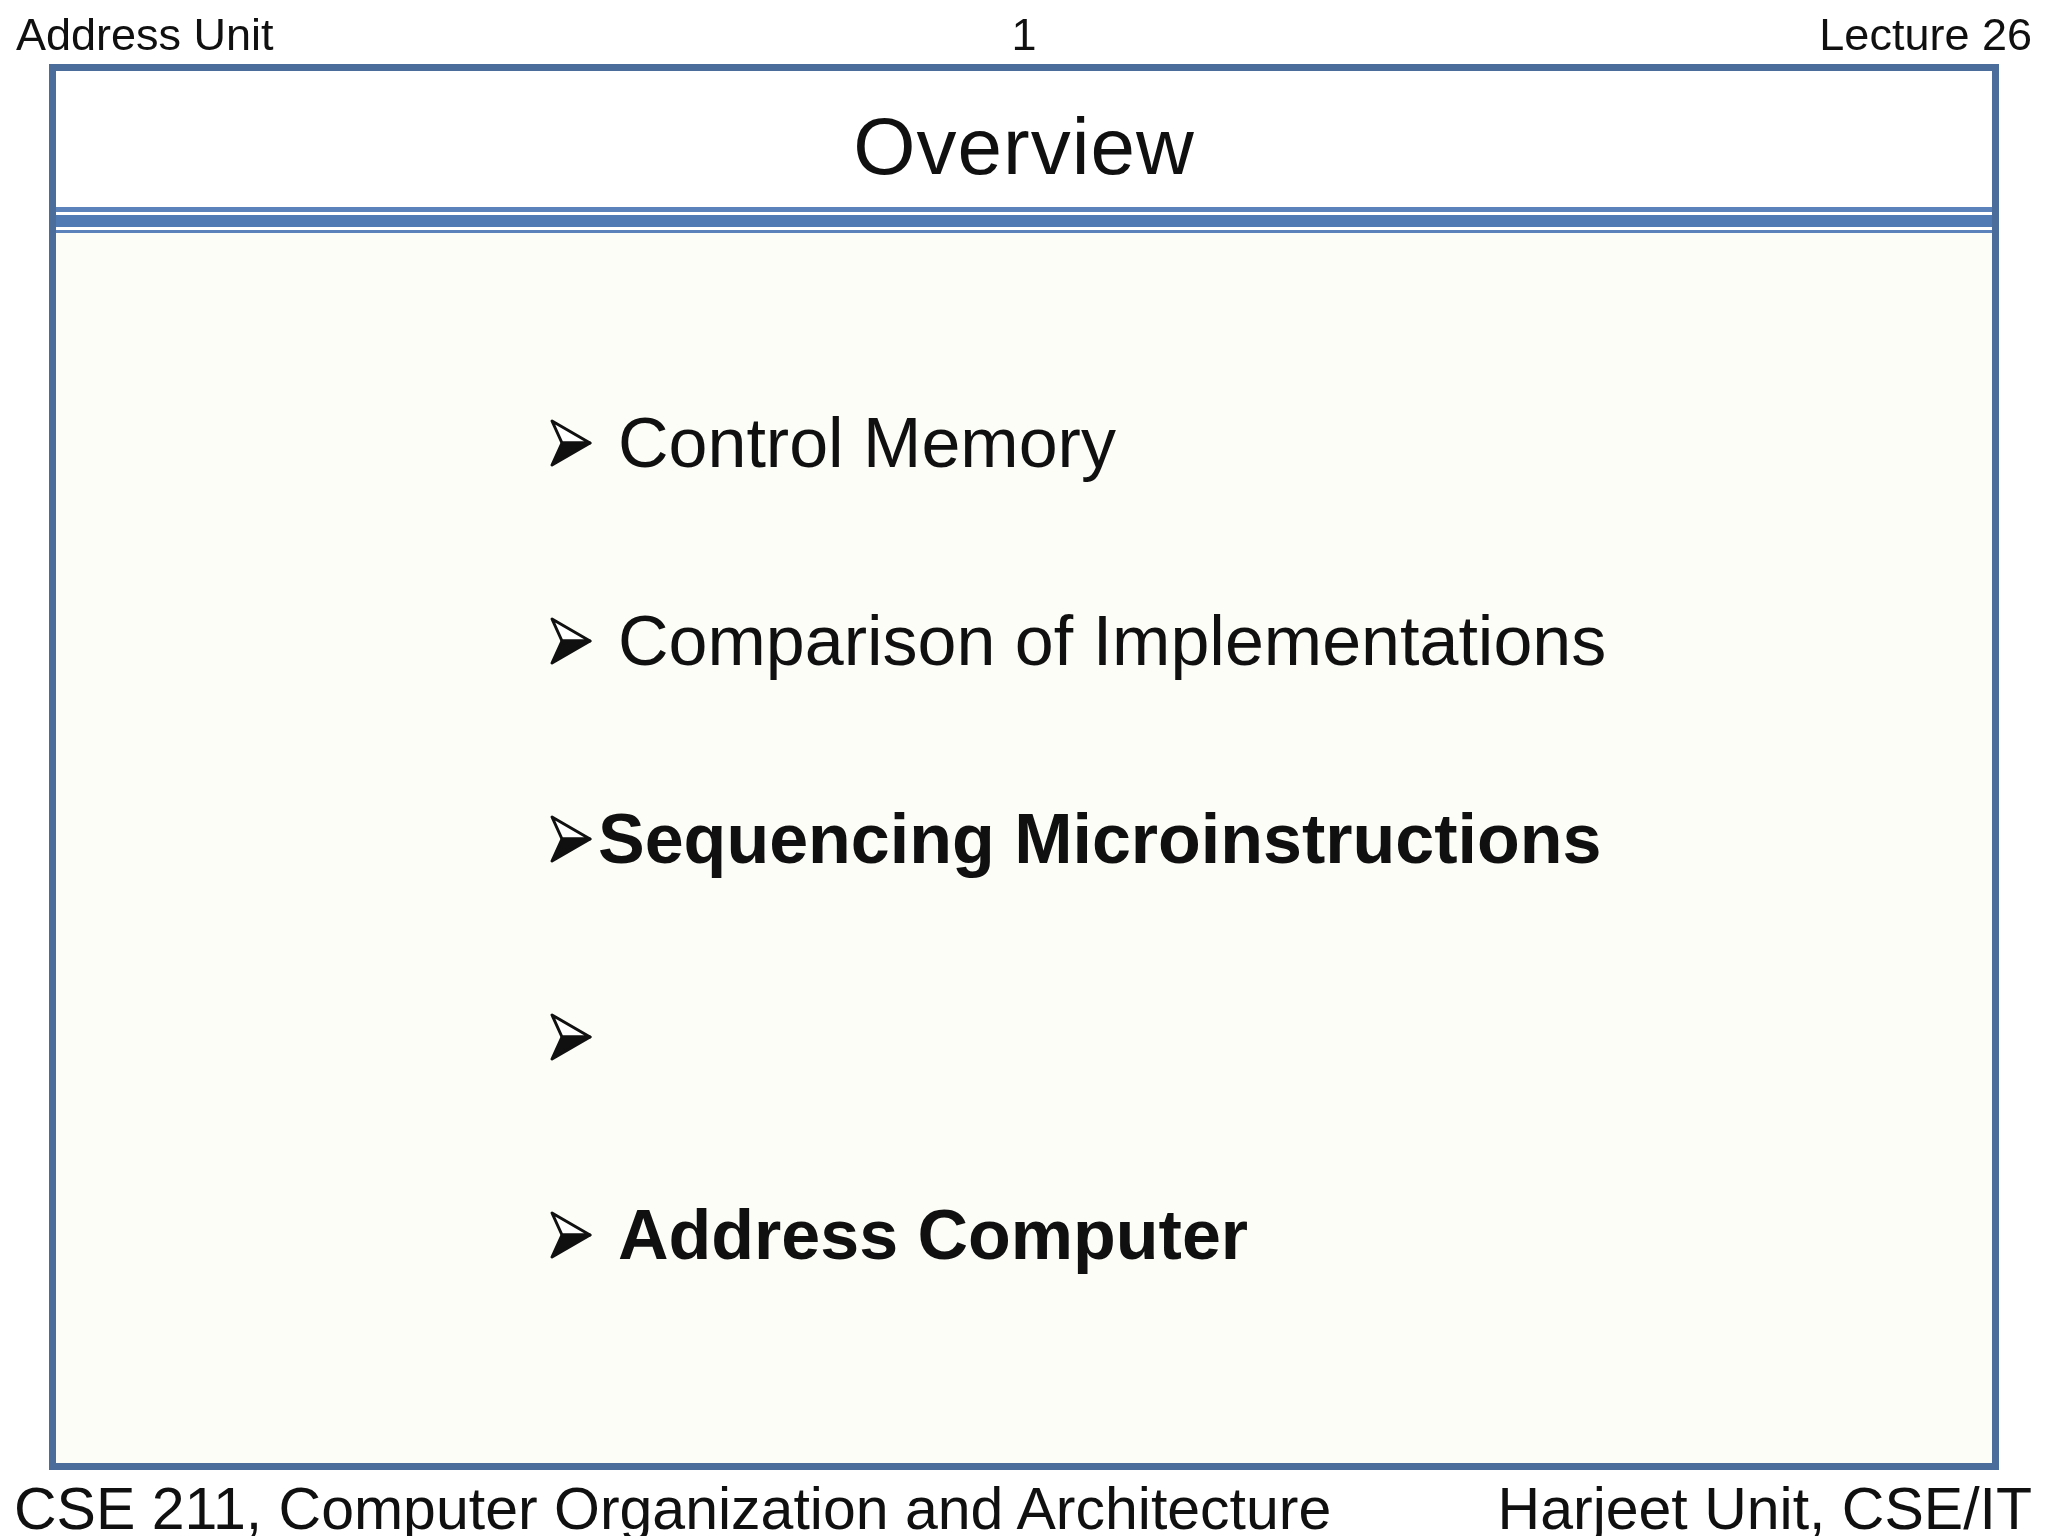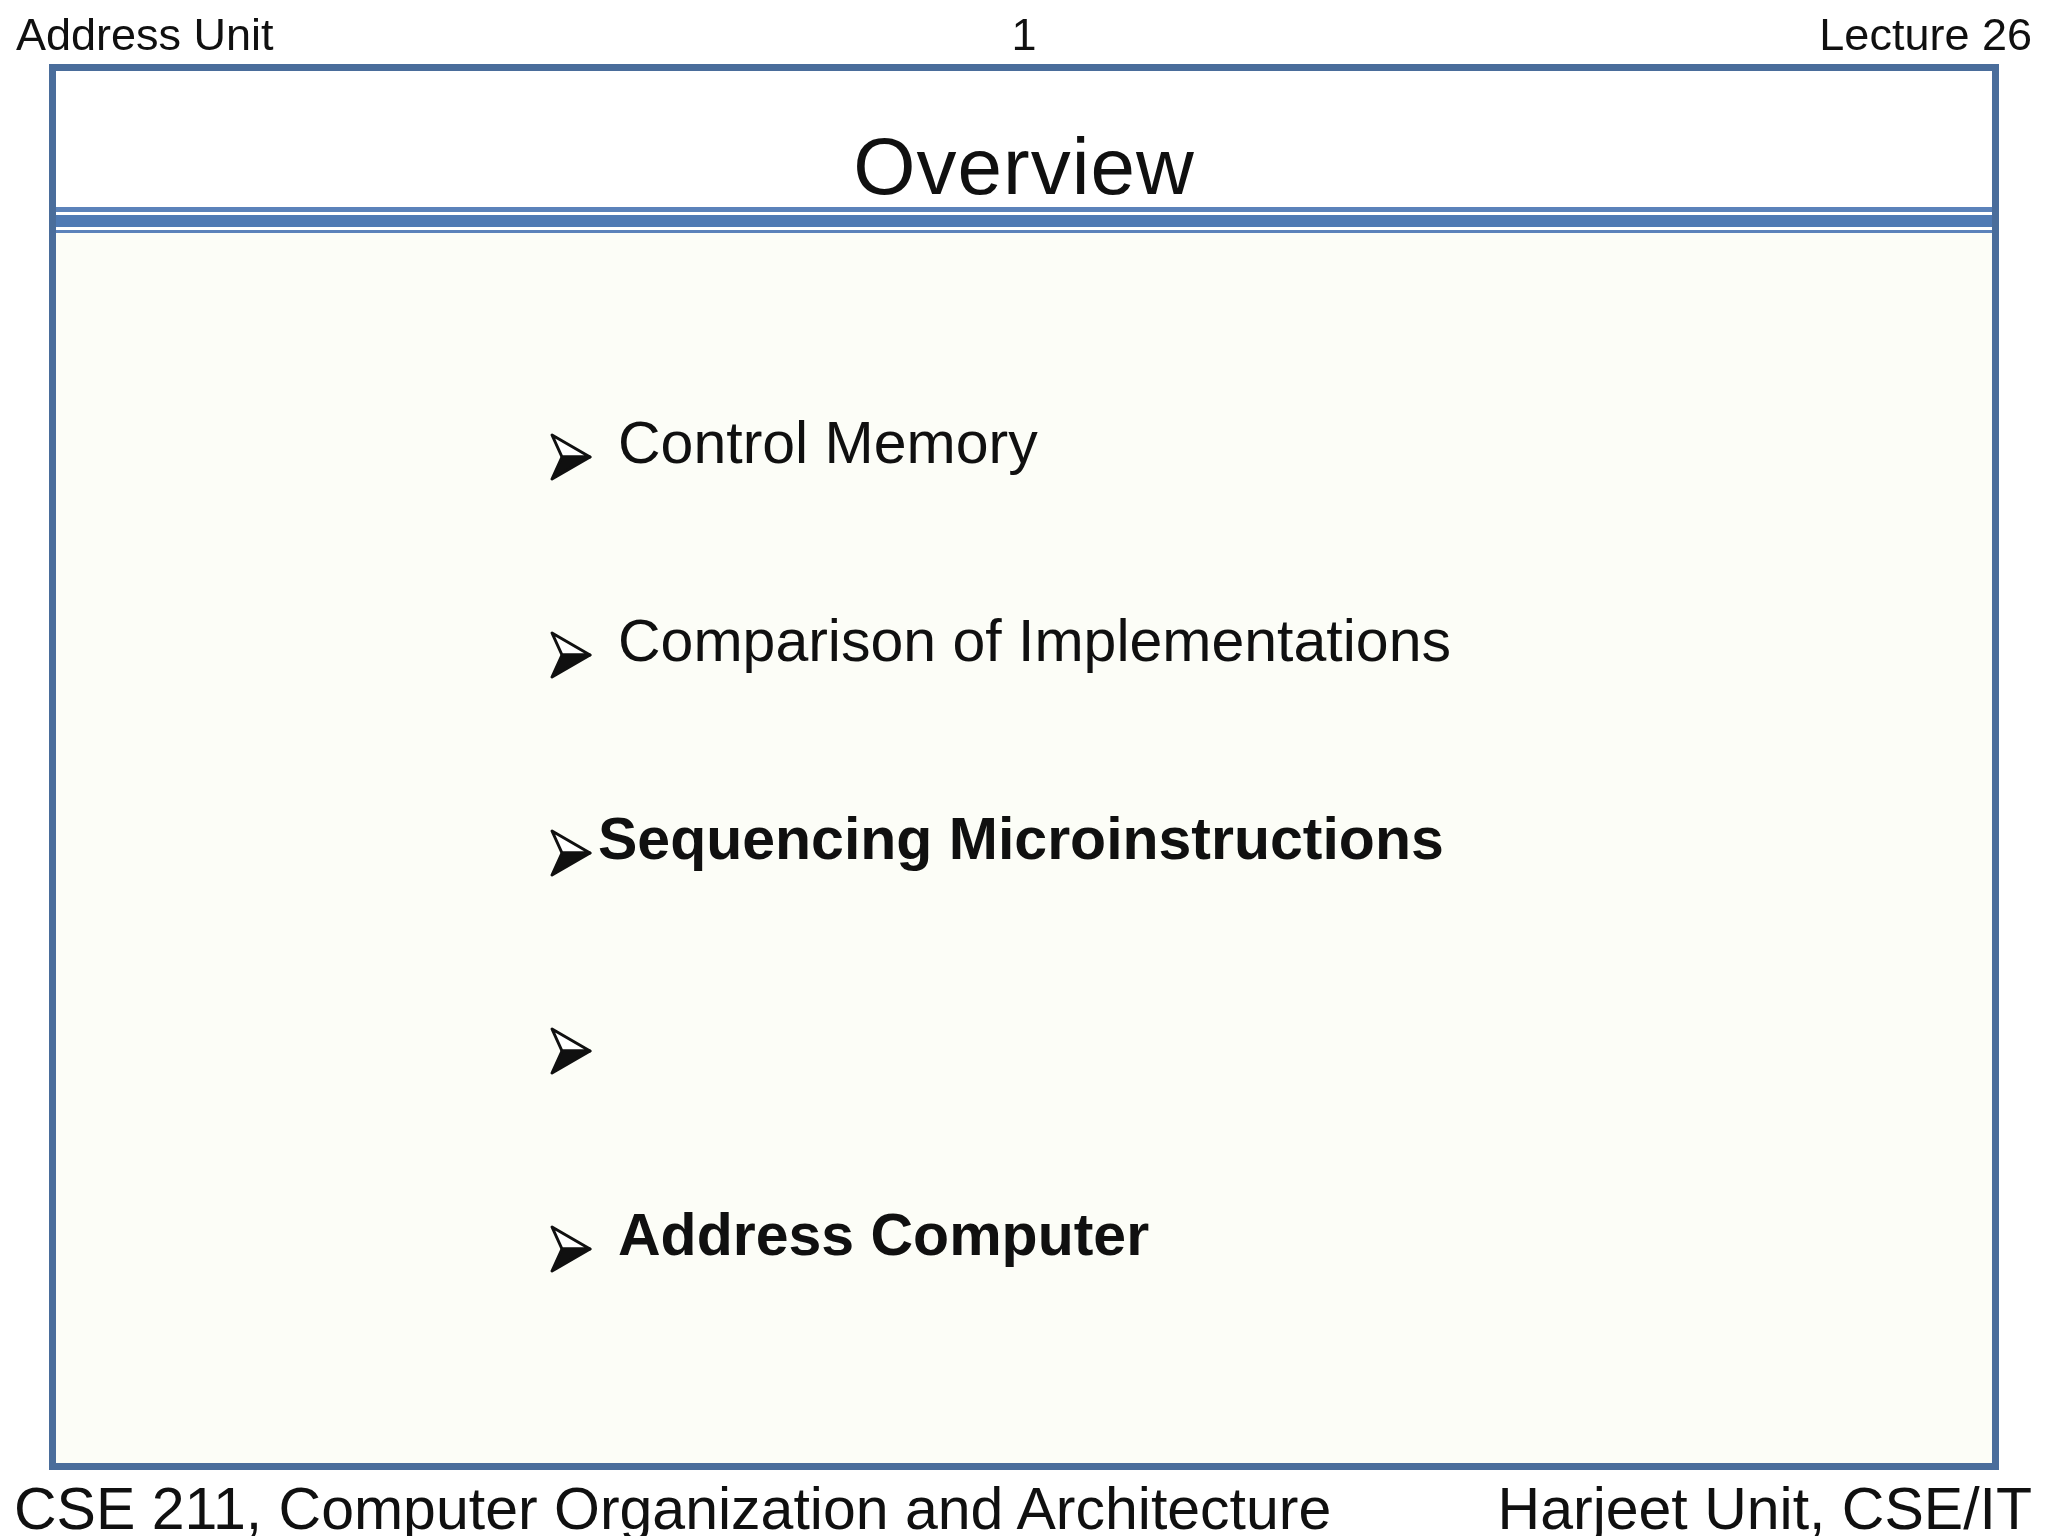--- a/index.html
+++ b/index.html
@@ -38,43 +38,43 @@
     width: 1950px;
     height: 1406px;
     border: 7px solid var(--frame-border);
     background: var(--content-bg);
   }
   .title-area {
     height: 136px;
     background: var(--title-bg);
     display: flex;
     justify-content: center;
-    align-items: flex-end;
+    align-items: flex-start;
     padding-top: 36px;
   }
   .slide-title {
     font-size: 80px;
     line-height: 1;
     letter-spacing: 1px;
   }
   .separator { width: 100%; }
   .sep-thin  { height: 5px; background: var(--sep-line); }
   .sep-gap   { height: 3px; background: #ffffff; }
   .sep-band  { height: 12px; background: var(--sep-band); }
   .sep-thin2 { height: 3px; background: var(--sep-line); }
 
   .content-area {
     padding: 171px 0 0 492px;
   }
   .bullet-item {
     display: flex;
-    align-items: flex-end;
+    align-items: center;
     height: 78px;
     margin-bottom: 120px;
-    font-size: 59px;
+    font-size: 70px;
     line-height: 78px;
     white-space: nowrap;
   }
   .bullet-item.bold .bullet-text { font-weight: 700; }
   .bullet-item .bullet-icon { flex: 0 0 auto; width: 46px; height: 50px; }
   .bullet-item.spaced .bullet-text { margin-left: 24px; }
   .bullet-item.tight  .bullet-text { margin-left: 4px; }
 
   .ftr-left, .ftr-right {
     position: absolute;

